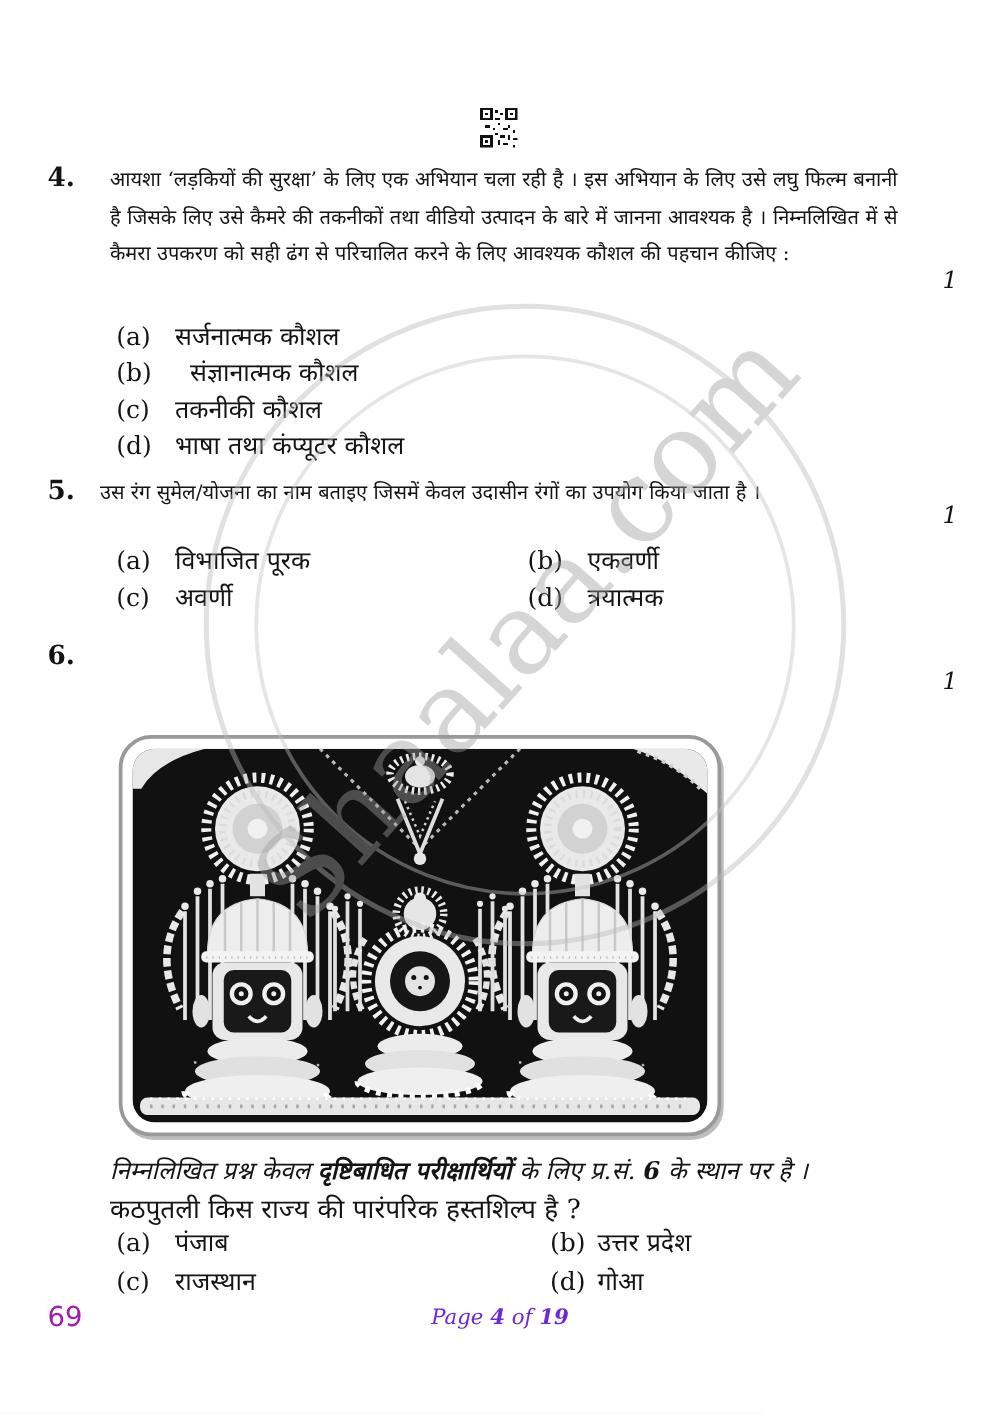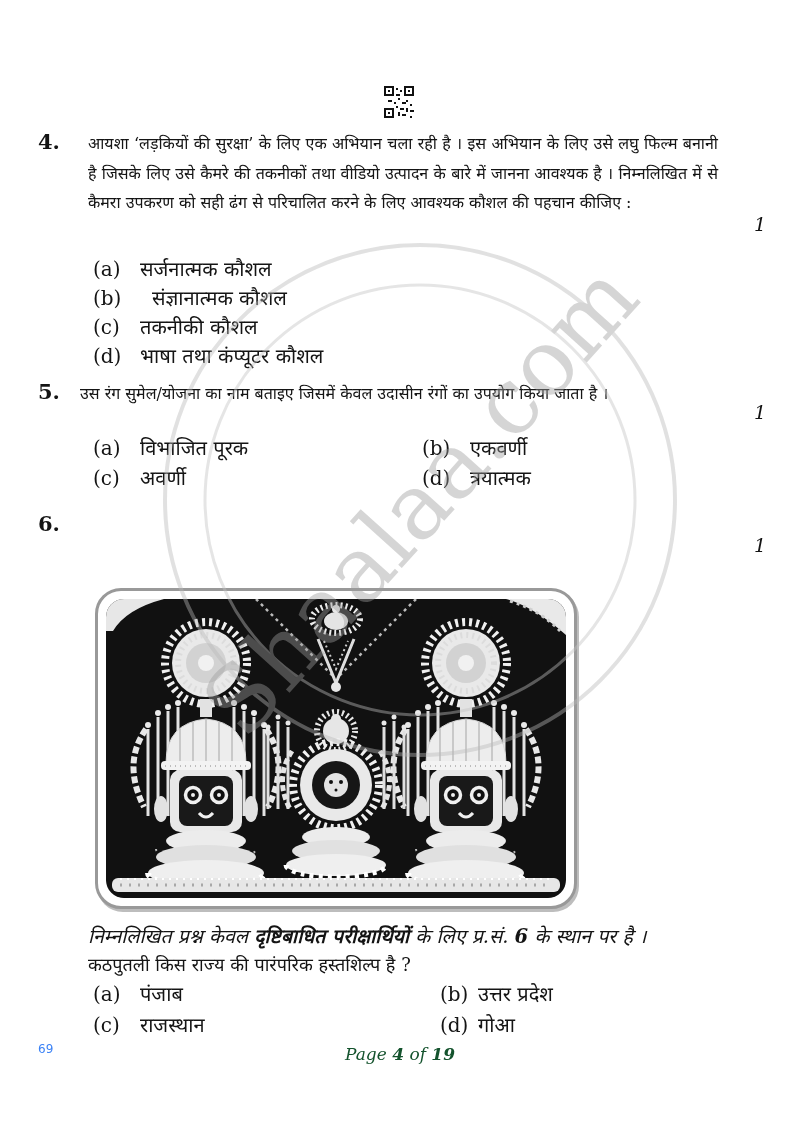--- a/index.html
+++ b/index.html
@@ -9,23 +9,23 @@
     font-family:"DejaVu Serif","Liberation Serif",serif;
     color:#141414;
   }
   .abs{position:absolute;}
   .qnum{font-weight:bold;font-size:21px;}
   .qtext{font-size:16px;line-height:29.5px;width:630px;text-align:justify;}
   .marks{font-style:italic;font-size:19px;width:24px;text-align:right;}
   .opt{font-size:20px;line-height:26px;white-space:nowrap;}
   .note{font-style:italic;font-size:19.5px;white-space:nowrap;}
   .note b{font-weight:bold;text-align:center;}
-  .altq{font-size:18px;white-space:nowrap;}
-  .footer-num{font-family:"DejaVu Sans","Liberation Sans",sans-serif;font-size:12px;color:#3b82f6;}
-  .page-line{width:100%;text-align:center;font-style:italic;font-size:17px;color:#14532d;}
+  .altq{font-size:21px;white-space:nowrap;}
+  .footer-num{font-family:"DejaVu Sans","Liberation Sans",sans-serif;font-size:22px;color:#a21caf;}
+  .page-line{width:100%;text-align:center;font-style:italic;font-size:17px;color:#6d28d9;}
   .page-line b{font-weight:bold;}
   .bottom-bar{font-family:"DejaVu Sans","Liberation Sans",sans-serif;font-size:22px;color:#2a2a2a;}
   .photo-frame{
     left:95px;top:588px;width:482px;height:321px;box-sizing:border-box;
     border:3px solid #999999;border-radius:26px;background:#ffffff;
     padding:8px;box-shadow:2px 3px 0 #bdbdbd;
   }
   .photo-frame svg{display:block;border-radius:18px;}
   .watermark{left:0;top:0;pointer-events:none;}
 </style>

